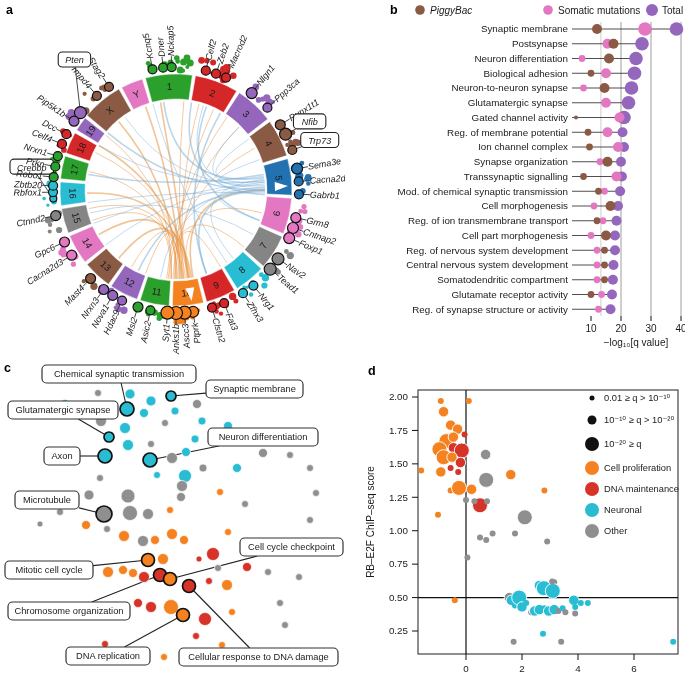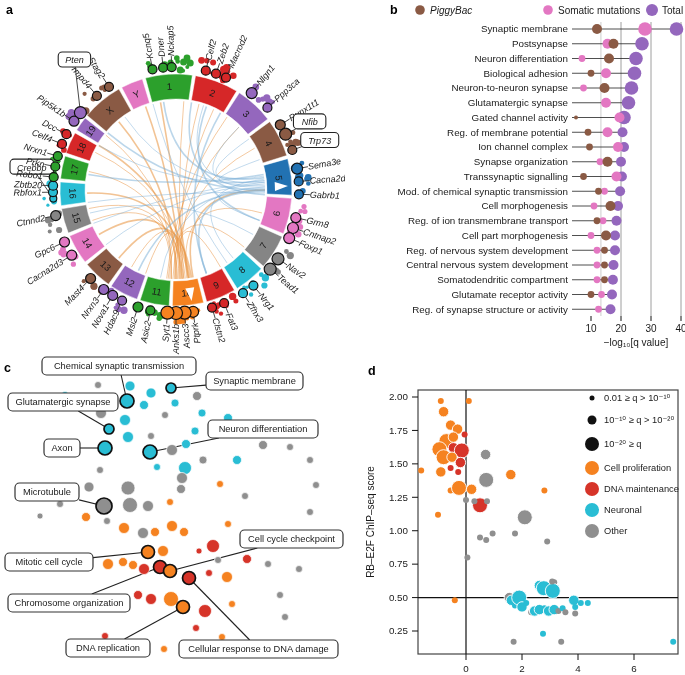--- a/index.html
+++ b/index.html
@@ -538,21 +538,21 @@
         <line x1="248" y1="316" x2="248" y2="321" stroke="#111" stroke-width="1"></line>
         <text x="248" y="332" font-size="10" text-anchor="middle" fs="10">10</text>
         <line x1="278" y1="316" x2="278" y2="321" stroke="#111" stroke-width="1"></line>
         <text x="278" y="332" font-size="10" text-anchor="middle" fs="10">20</text>
         <line x1="308" y1="316" x2="308" y2="321" stroke="#111" stroke-width="1"></line>
         <text x="308" y="332" font-size="10" text-anchor="middle" fs="10">30</text>
         <line x1="338" y1="316" x2="338" y2="321" stroke="#111" stroke-width="1"></line>
         <text x="338" y="332" font-size="10" text-anchor="middle" fs="10">40</text>
         <text x="293" y="346" font-size="10" text-anchor="middle" fs="10">−log₁₀[q value]</text>
       </svg></div>
-  <div id="panel-c" class="panel" style="left:0;top:352px;width:360px;height:315px"><svg width="360" height="315" viewBox="0 0 360 315">
+  <div id="panel-c" class="panel" style="left:0;top:360px;width:360px;height:315px"><svg width="360" height="315" viewBox="0 0 360 315">
         <line x1="121.1" y1="23.0" x2="127" y2="49" stroke="#222" stroke-width="1.1"></line>
         <line x1="206.0" y1="33.1" x2="171" y2="36" stroke="#222" stroke-width="1.1"></line>
         <line x1="78.3" y1="59.0" x2="109" y2="77" stroke="#222" stroke-width="1.1"></line>
         <line x1="80.0" y1="96.0" x2="105" y2="96" stroke="#222" stroke-width="1.1"></line>
         <line x1="218.8" y1="86.0" x2="150" y2="100" stroke="#222" stroke-width="1.1"></line>
         <line x1="79.0" y1="147.9" x2="104" y2="154" stroke="#222" stroke-width="1.1"></line>
         <line x1="93.0" y1="205.6" x2="148" y2="200" stroke="#222" stroke-width="1.1"></line>
         <line x1="257.3" y1="196.0" x2="170" y2="219" stroke="#222" stroke-width="1.1"></line>
         <line x1="91.8" y1="242.0" x2="160" y2="215" stroke="#222" stroke-width="1.1"></line>
         <line x1="124.5" y1="287.0" x2="183" y2="255" stroke="#222" stroke-width="1.1"></line>

